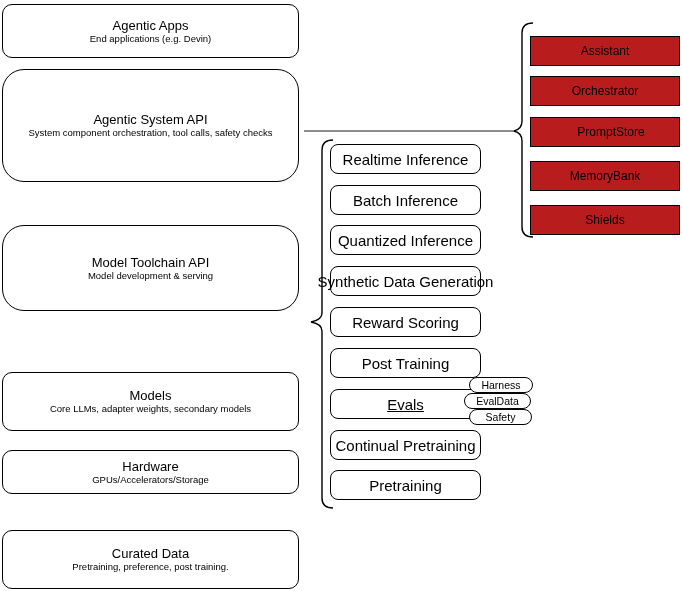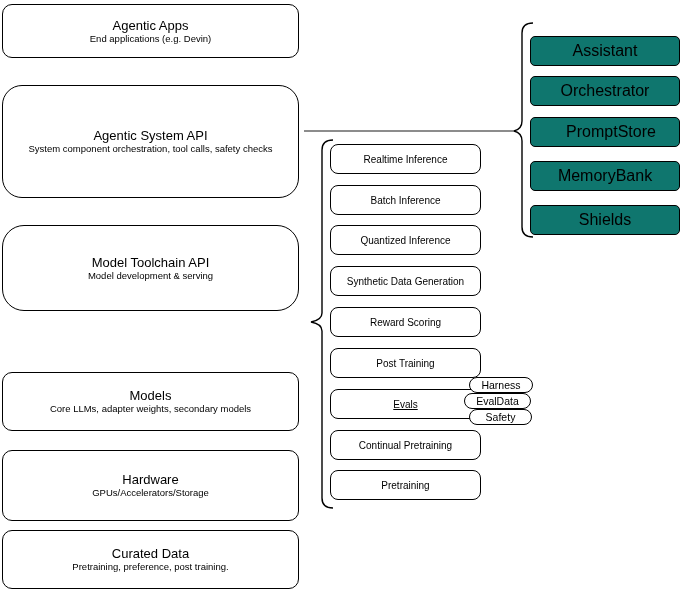--- a/index.html
+++ b/index.html
@@ -14,29 +14,29 @@
   }
   .lbox.big { border-radius:22px; }
   .lbox .title { font-size:13px; line-height:14px; }
   .lbox .subtitle { font-size:9.5px; line-height:11px; }
 
   
   .mbox {
     position:absolute; left:330px; width:151px; height:30px; box-sizing:border-box;
     border:1.4px solid #000; border-radius:8px; background:#fff;
     display:flex; align-items:center; justify-content:center;
-    font-size:10px; white-space:nowrap; z-index:2;
+    font-size:15px; white-space:nowrap; z-index:2;
   }
 
   
   .rbox {
     position:absolute; left:530px; width:150px; height:30px; box-sizing:border-box;
-    border:1.4px solid #000; border-radius:5px; background:#0f766e;
+    border:1.4px solid #000; border-radius:0; background:#b91c1c;
     display:flex; align-items:center; justify-content:center;
-    font-size:16px; white-space:nowrap; z-index:2;
+    font-size:12px; white-space:nowrap; z-index:2;
   }
 
   
   .pill {
     position:absolute; height:16px; box-sizing:border-box;
     border:1.4px solid #000; border-radius:999px; background:#fff;
     display:flex; align-items:center; justify-content:center;
     font-size:10.5px; white-space:nowrap; z-index:4;
   }
 
@@ -54,36 +54,36 @@
     <path d="M533 23 Q522 23 522 33 L522 121 Q522 129 514 131 Q522 133 522 141 L522 227 Q522 237 533 237" stroke="#000000" stroke-width="1.4" fill="none"></path>
 
     <path d="M333 140 Q322 140 322 150 L322 313 Q322 320 311 322 Q322 324 322 331 L322 498 Q322 508 333 508" stroke="#000000" stroke-width="1.4" fill="none"></path>
   </svg>
 
   <div class="lbox" style="top:4px;height:54px;">
     <div class="title">Agentic Apps</div>
     <div class="subtitle">End applications (e.g. Devin)</div>
   </div>
 
-  <div class="lbox big" style="top:85px;height:113px;border-radius:20px;">
+  <div class="lbox big" style="top:69px;height:113px;">
     <div class="title">Agentic System API</div>
     <div class="subtitle">System component orchestration, tool calls, safety checks</div>
   </div>
 
   <div class="lbox big" style="top:225px;height:86px;">
     <div class="title">Model Toolchain API</div>
     <div class="subtitle">Model development &amp; serving</div>
   </div>
 
   <div class="lbox" style="top:372px;height:59px;">
     <div class="title">Models</div>
     <div class="subtitle">Core LLMs, adapter weights, secondary models</div>
   </div>
 
-  <div class="lbox" style="top:450px;height:71px;">
+  <div class="lbox" style="top:450px;height:44px;">
     <div class="title">Hardware</div>
     <div class="subtitle">GPUs/Accelerators/Storage</div>
   </div>
 
   <div class="lbox" style="top:530px;height:59px;">
     <div class="title">Curated Data</div>
     <div class="subtitle">Pretraining, preference, post training.</div>
   </div>
 
   <div class="mbox" style="top:144px;">Realtime Inference</div>

